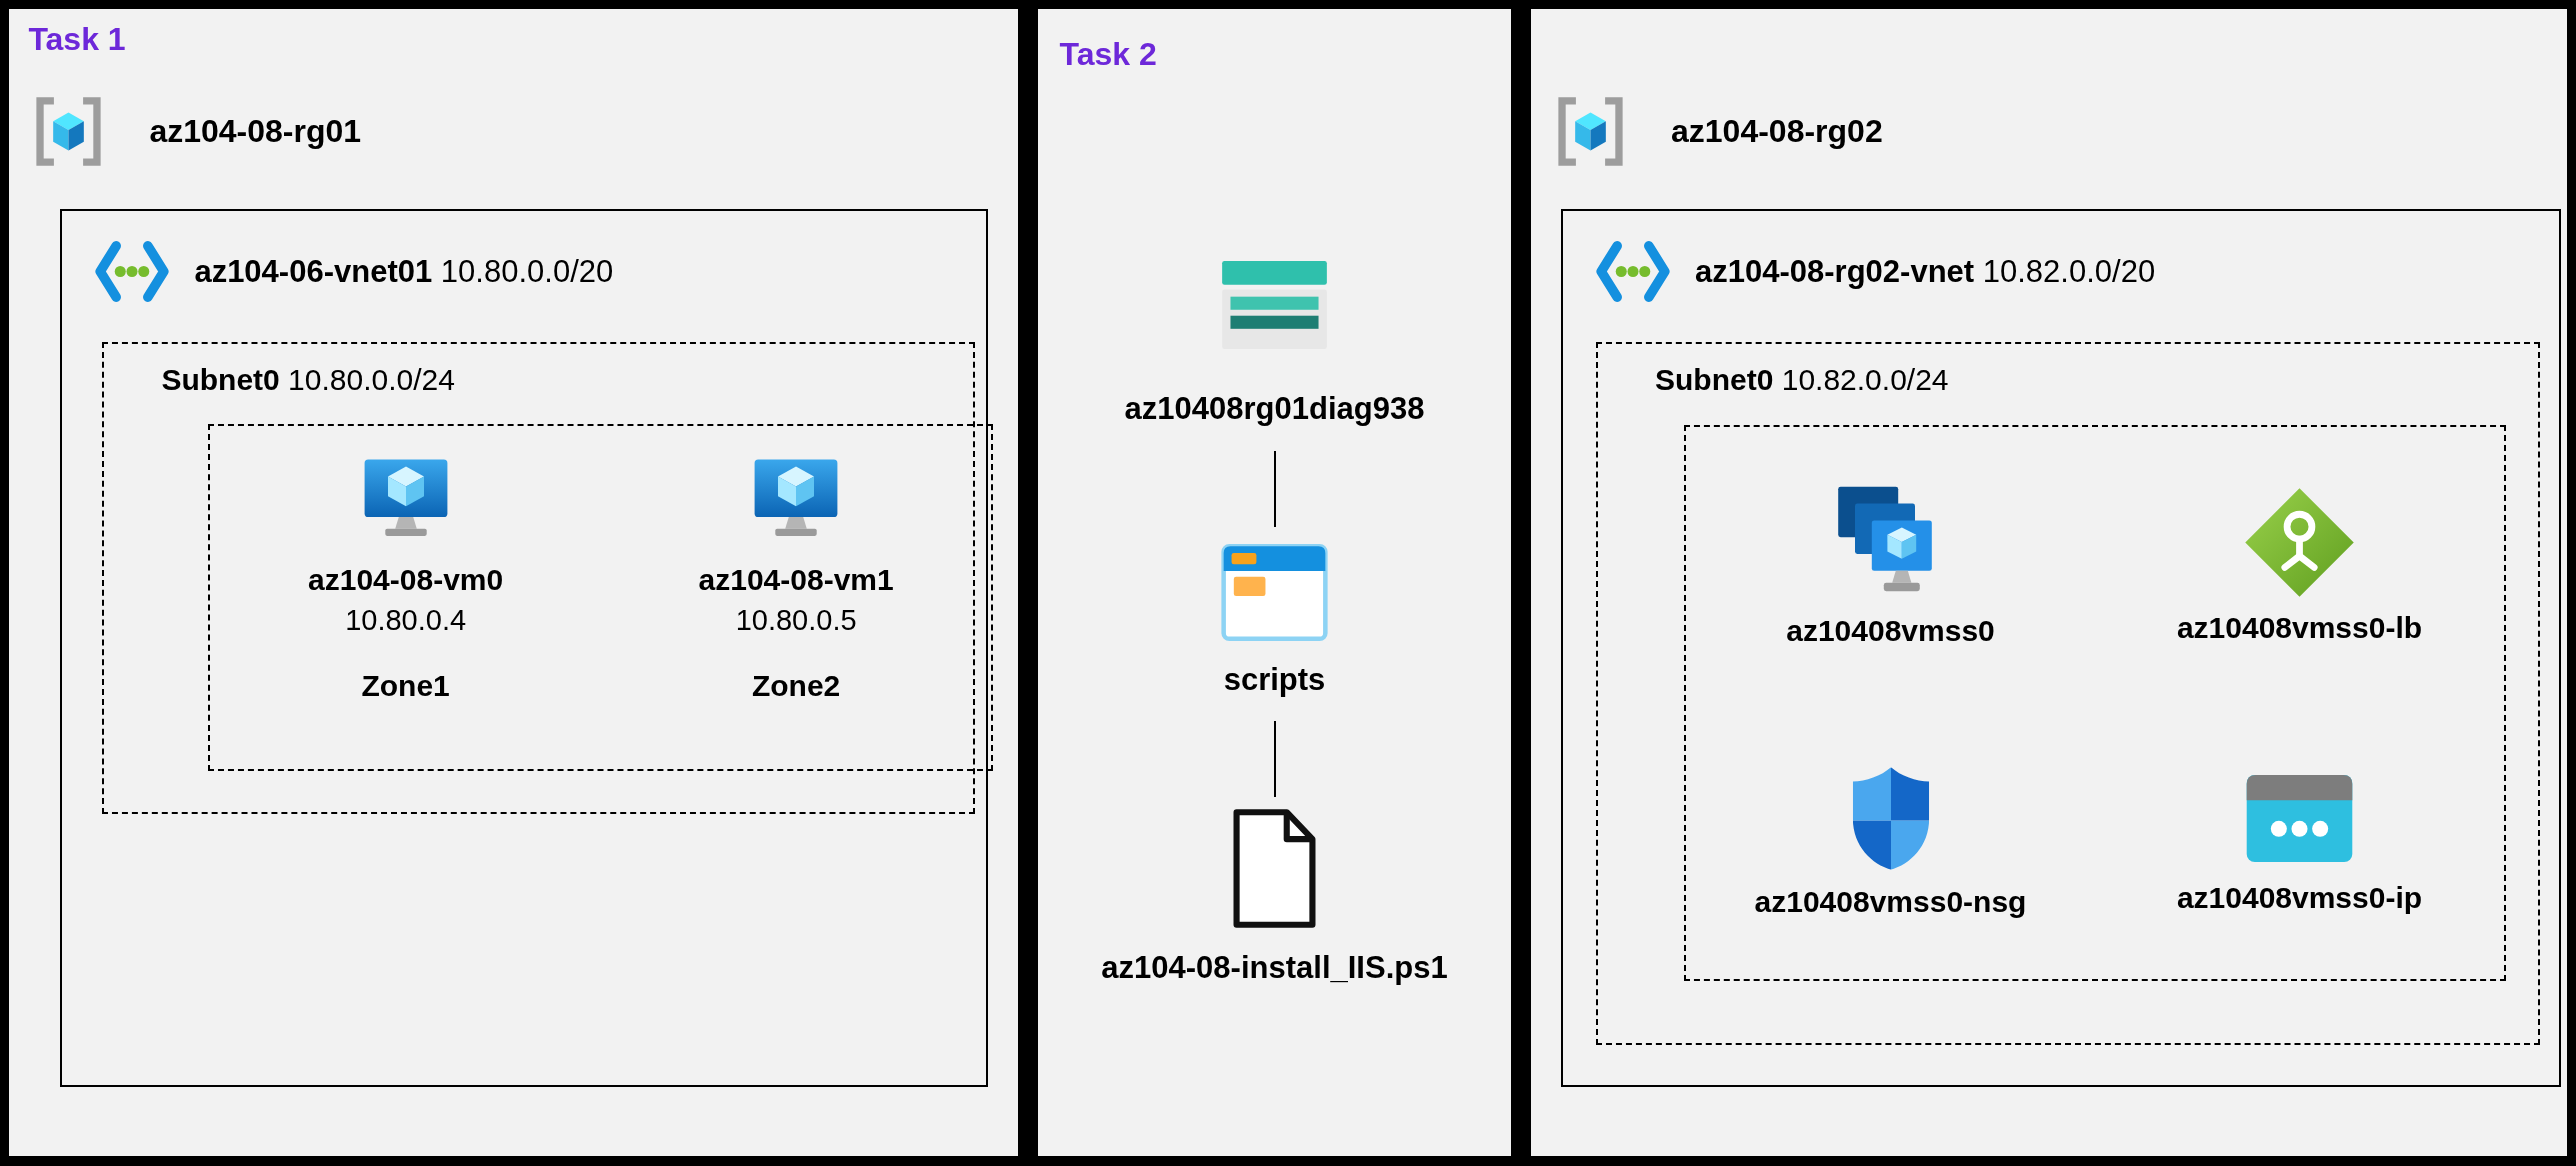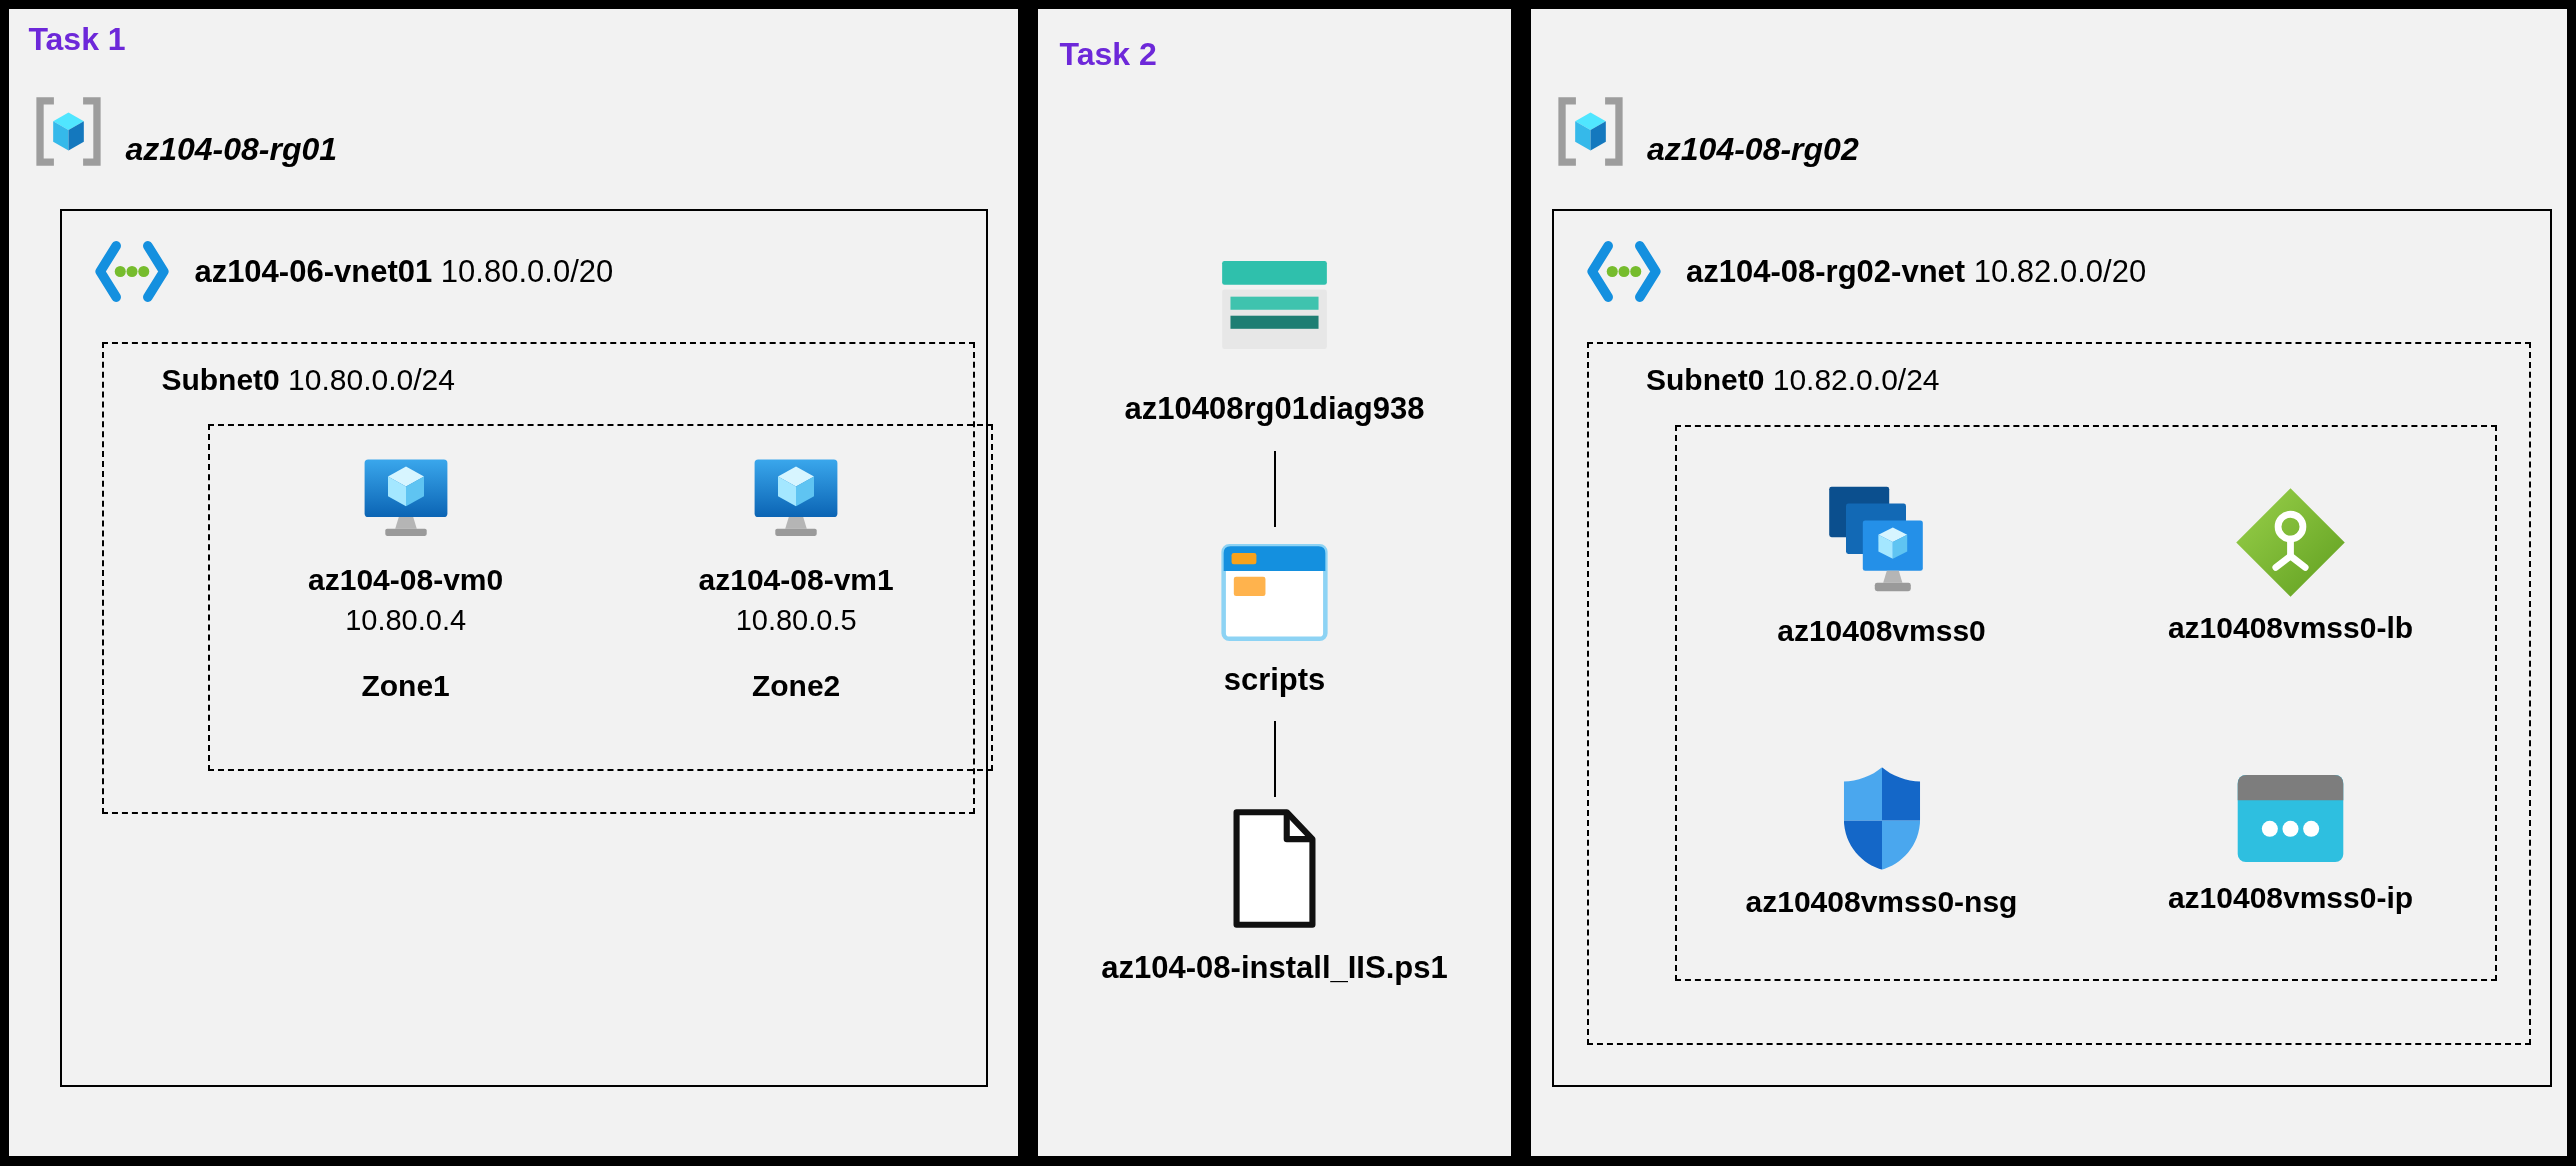--- a/index.html
+++ b/index.html
@@ -7,26 +7,26 @@
   body { position:relative; overflow:hidden; }
 
   .panel { position:absolute; top:9.4px; height:1147px; background:#f2f2f2; }
   #panel1 { left:9.4px;   width:1009px; }
   #panel2 { left:1038px; width:473px;  }
   #panel3 { left:1531px; width:1036px; }
 
   .panel-title { position:absolute; left:19px; top:12px; font-size:32px; font-weight:bold; color:#6d28d9; }
   #panel2 .panel-title { left:21.6px; top:27px; }
 
-  .rg-row { position:absolute; left:23px; top:86px; display:flex; align-items:flex-end; gap:20px;font-style:italic; }
+  .rg-row { position:absolute; left:23px; top:86px; display:flex; align-items:center; gap:44px; }
   .rg-name { font-size:32px; font-weight:bold; }
 
   .outer-box { position:absolute; border:2px solid #000; }
   #panel1 .outer-box { left:51px; top:200px; width:928px; height:878px; }
-  #panel3 .outer-box { left:21px; top:200px; width:1000px; height:878px;padding-left:7px; }
+  #panel3 .outer-box { left:30px; top:200px; width:1000px; height:878px;padding-left:7px; }
 
   .vnet-row { position:absolute; left:32px; top:28px; display:flex; align-items:center; gap:24px; }
   .vnet-label { font-size:31px; }
   .bold { font-weight:bold; }
 
   .subnet-box { position:absolute; border:2px dashed #000; }
   #panel1 .subnet-box { left:40px; top:131px; width:873px; height:472px; }
   #panel3 .subnet-box { left:33px; top:131px; width:944px; height:703px; }
   .subnet-label { position:absolute; left:57px; top:19px; font-size:30px; }
 

